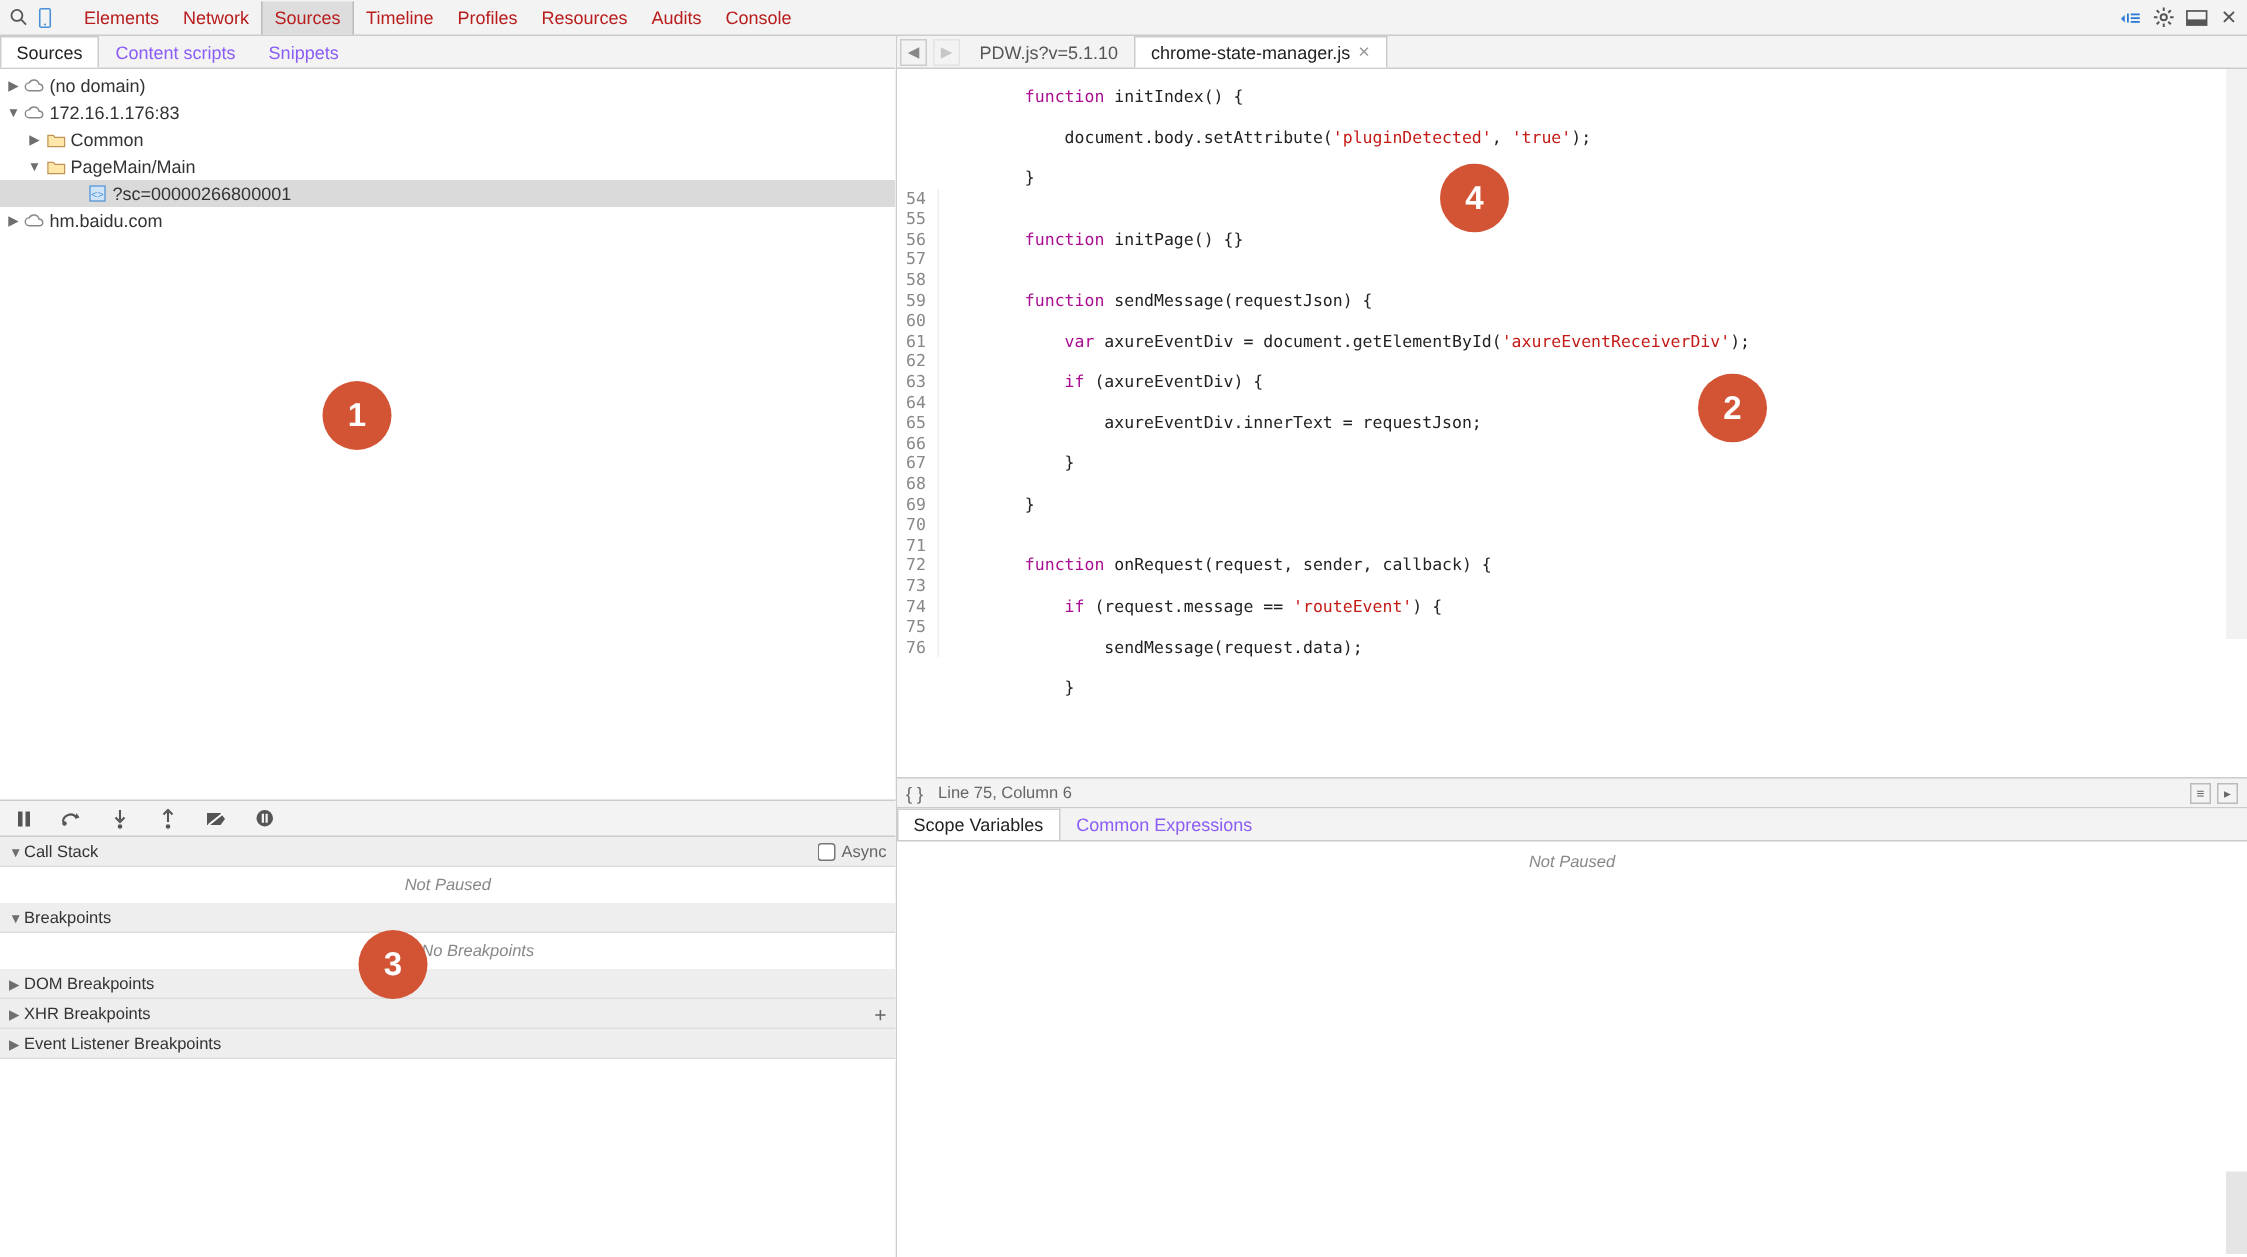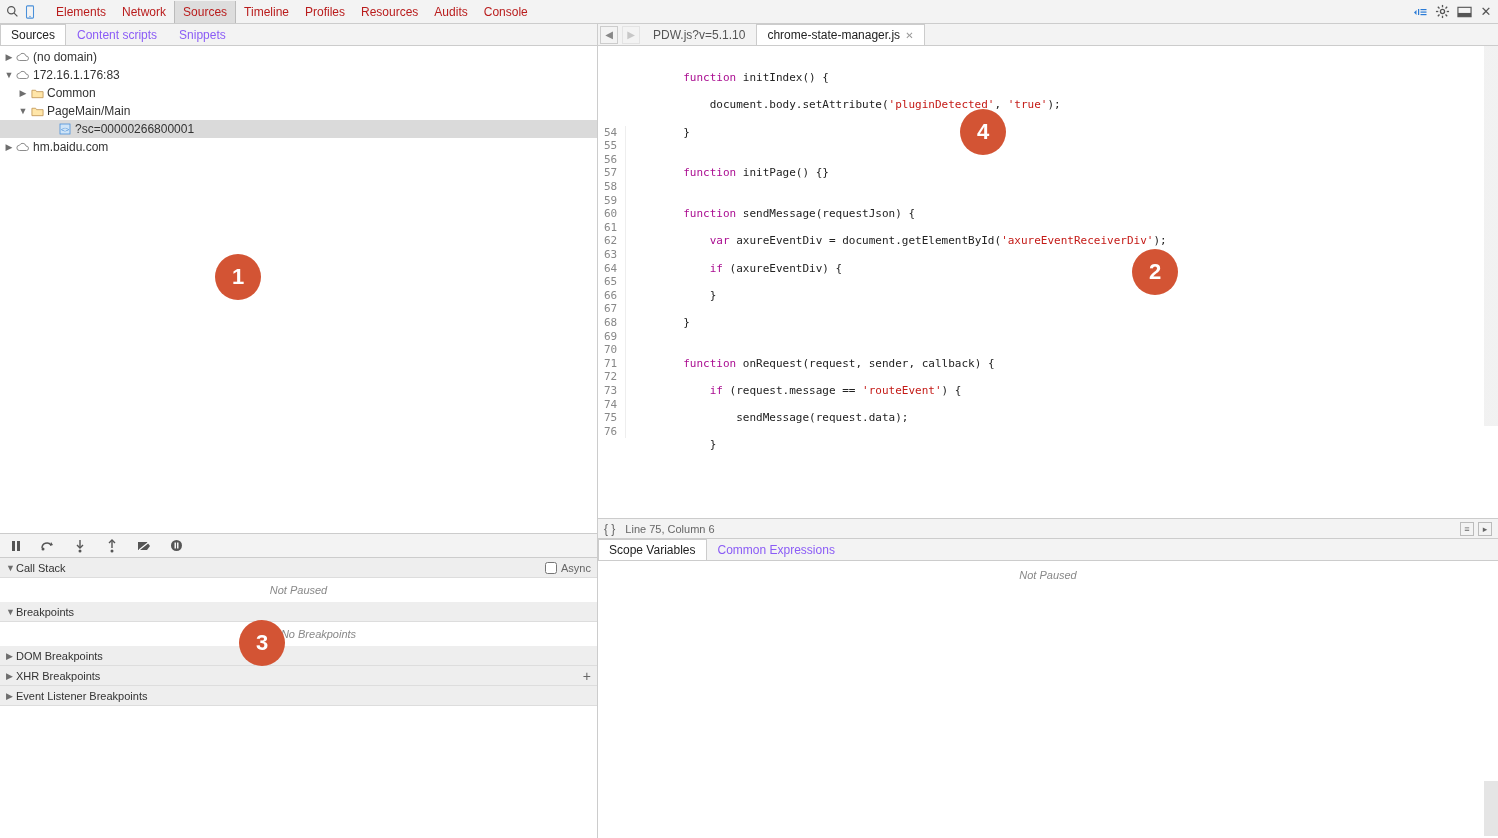--- a/index.html
+++ b/index.html
@@ -342,20 +342,21 @@
 <div>&nbsp;</div>
 <div><span class="c-kw">        function</span><span> initIndex() {</span></div>
 <div><span>            document.body.setAttribute(</span><span class="c-str">'pluginDetected'</span><span>, </span><span class="c-str">'true'</span><span>);</span></div>
 <div>        }</div>
 <div></div>
 <div><span class="c-kw">        function</span><span> initPage() {}</span></div>
 <div></div>
 <div><span class="c-kw">        function</span><span> sendMessage(requestJson) {</span></div>
 <div><span class="c-kw">            var</span><span> axureEventDiv = document.getElementById(</span><span class="c-str">'axureEventReceiverDiv'</span><span>);</span></div>
 <div><span class="c-kw">            if</span><span> (axureEventDiv) {</span></div>
+<div>                axureEventDiv.innerText = requestJson;</div>
 <div>            }</div>
 <div>        }</div>
 <div></div>
 <div><span class="c-kw">        function</span><span> onRequest(request, sender, callback) {</span></div>
 <div><span class="c-kw">            if</span><span> (request.message == </span><span class="c-str">'routeEvent'</span><span>) {</span></div>
 <div>                sendMessage(request.data);</div>
 <div>            }</div>
 
 
 

